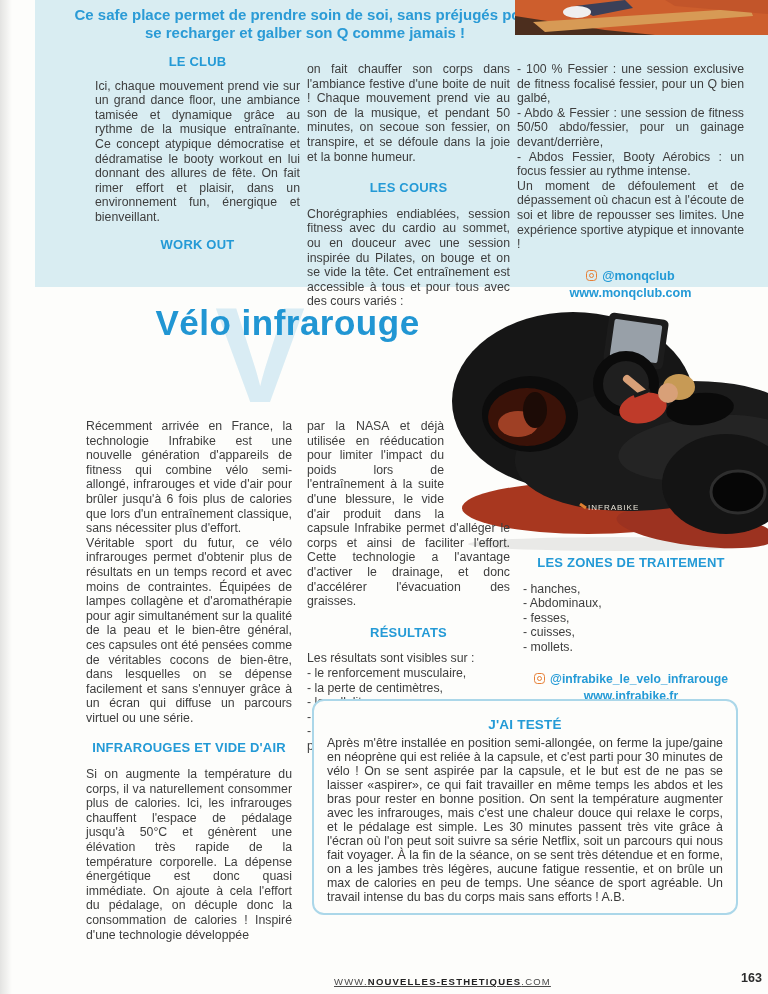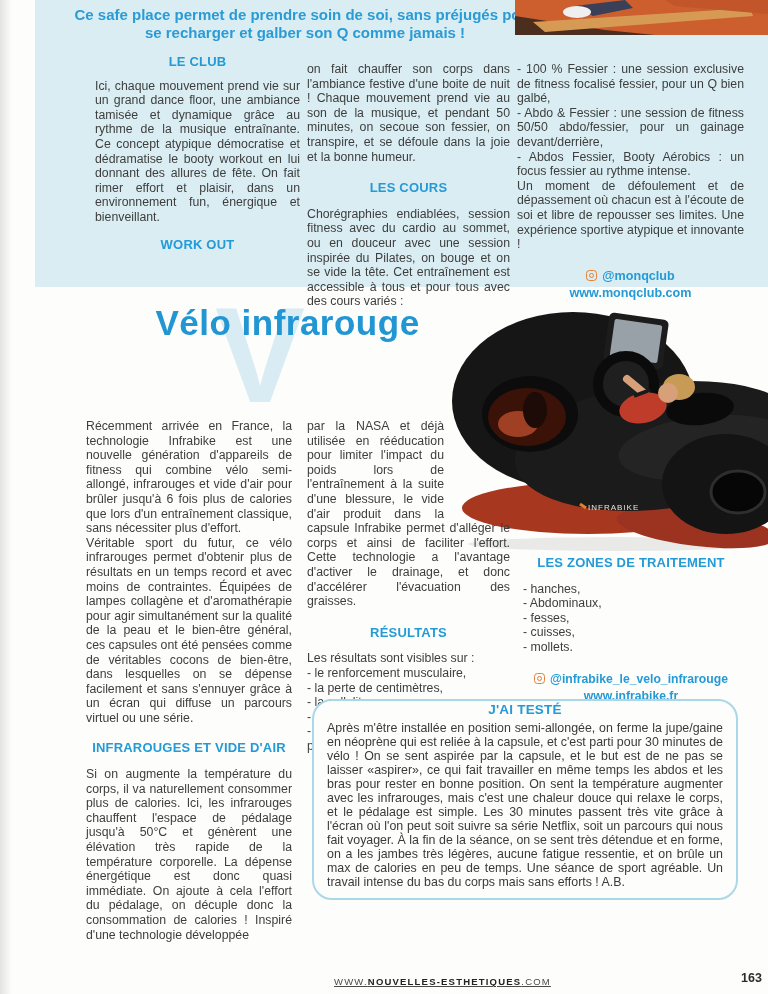--- a/index.html
+++ b/index.html
@@ -50,22 +50,22 @@
   .bike-photo { position:absolute; left:438px; top:296px; width:330px;
     height:256px; z-index:0;text-align:right; }
 
   .velo-col1 { left:86px; top:419px; width:206px; z-index:2; }
   .velo-col2 { left:307px; top:419px; width:203px; z-index:2; }
   .velo-col3 { left:517px; top:556px; width:228px; z-index:2; }
   .img-push { float:right; width:66px; height:90px; }
   .list-left { text-align:left; }
 
   .teste-box { position:absolute; left:312px; top:699px; width:426px;
-    border:2px solid #abd7e9; border-radius:20px; background:#fdfdfb;
-    padding:1px 13px 9px 13px; z-index:3; }
+    border:2px solid #abd7e9; border-radius:12px; background:#fdfdfb;
+    padding:16px 13px 9px 13px; z-index:3; }
   .teste-box .h-blue { font-size:13.5px; margin-bottom:4px; }
   .teste-text { font-size:12.4px; line-height:14px; text-align:justify;
     color:#3a3a3a; }
 
   
   .footer-url { position:absolute; left:334px; top:976px; font-size:9.5px;
     letter-spacing:1.2px; color:#4a4a4a;text-decoration:underline; }
   .footer-url b { color:#222; }
   .page-number { position:absolute; left:741px; top:971px; font-size:12.5px;
     font-weight:bold; color:#2c2c2c; }

